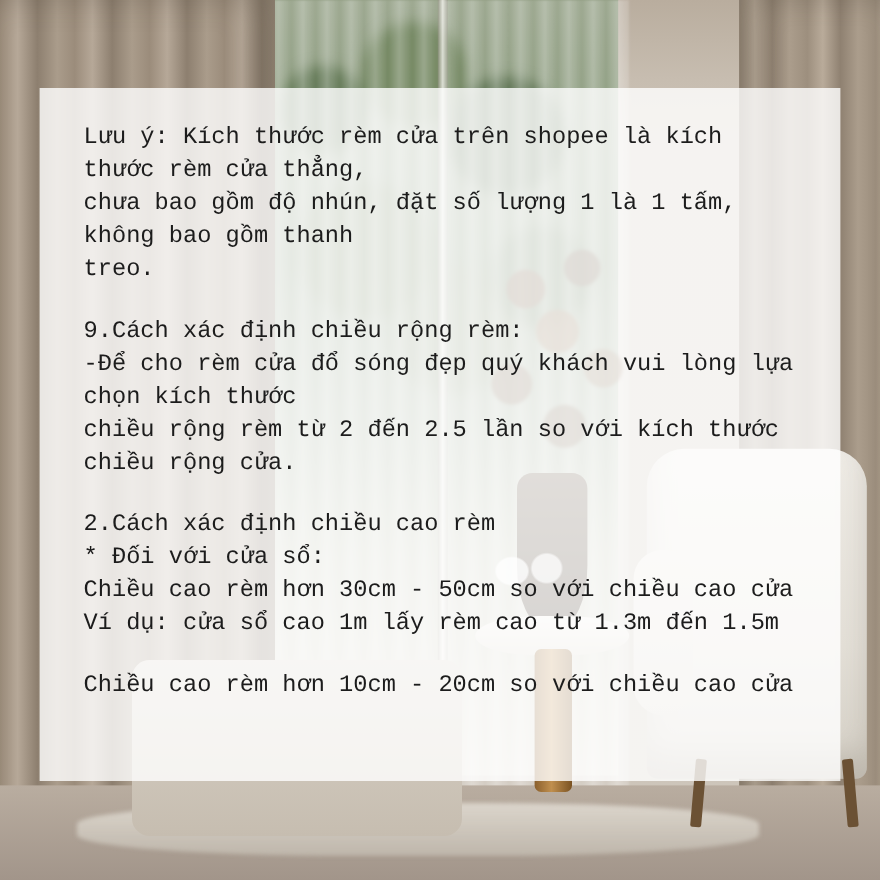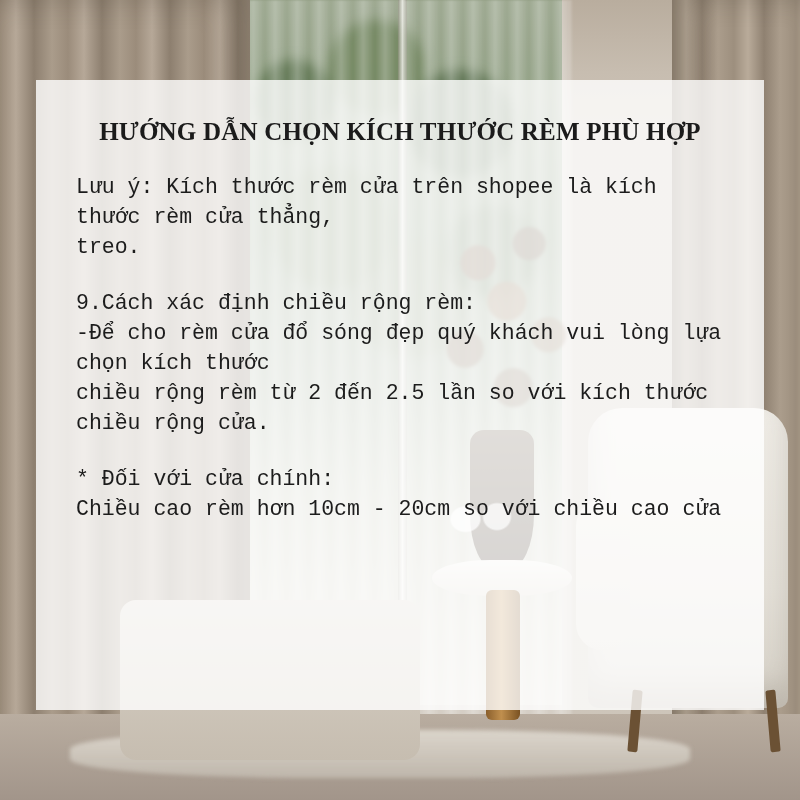--- a/index.html
+++ b/index.html
@@ -204,33 +204,38 @@
     <div class="chair-leg2"></div>
     <div class="vase"></div>
     <div class="dried"></div>
     <div class="table"></div>
     <div class="table-stem"></div>
     <div class="glasses"></div>
   </div>
 
   <div class="overlay">
 
-    <div class="heading">HƯỚNG DẪN CHỌN KÍCH THƯỚC RÈM PHÙ HỢP</div>
 
     <div class="para">
       <span class="line">Lưu ý: Kích thước rèm cửa trên shopee là kích thước rèm cửa thẳng,</span>
+      <span class="line">chưa bao gồm độ nhún, đặt số lượng 1 là 1 tấm, không bao gồm thanh</span>
       <span class="line">treo.</span>
     </div>
 
     <div class="para">
       <span class="line">9.Cách xác định chiều rộng rèm:</span>
       <span class="line">-Để cho rèm cửa đổ sóng đẹp quý khách vui lòng lựa chọn kích thước</span>
       <span class="line">chiều rộng rèm từ 2 đến 2.5 lần so với kích thước chiều rộng cửa.</span>
     </div>
 
+    <div class="para">
+      <span class="line">2.Cách xác định chiều cao rèm</span>
+      <span class="line">* Đối với cửa sổ:</span>
+      <span class="line">Chiều cao rèm hơn 30cm - 50cm so với chiều cao cửa</span>
+      <span class="line">Ví dụ: cửa sổ cao 1m lấy rèm cao từ 1.3m đến 1.5m</span>
+    </div>
 
     <div class="para tight">
-      <span class="line">* Đối với cửa chính:</span>
       <span class="line">Chiều cao rèm hơn 10cm - 20cm so với chiều cao cửa</span>
     </div>
 
   </div>
 </div>
 
 </body></html>

